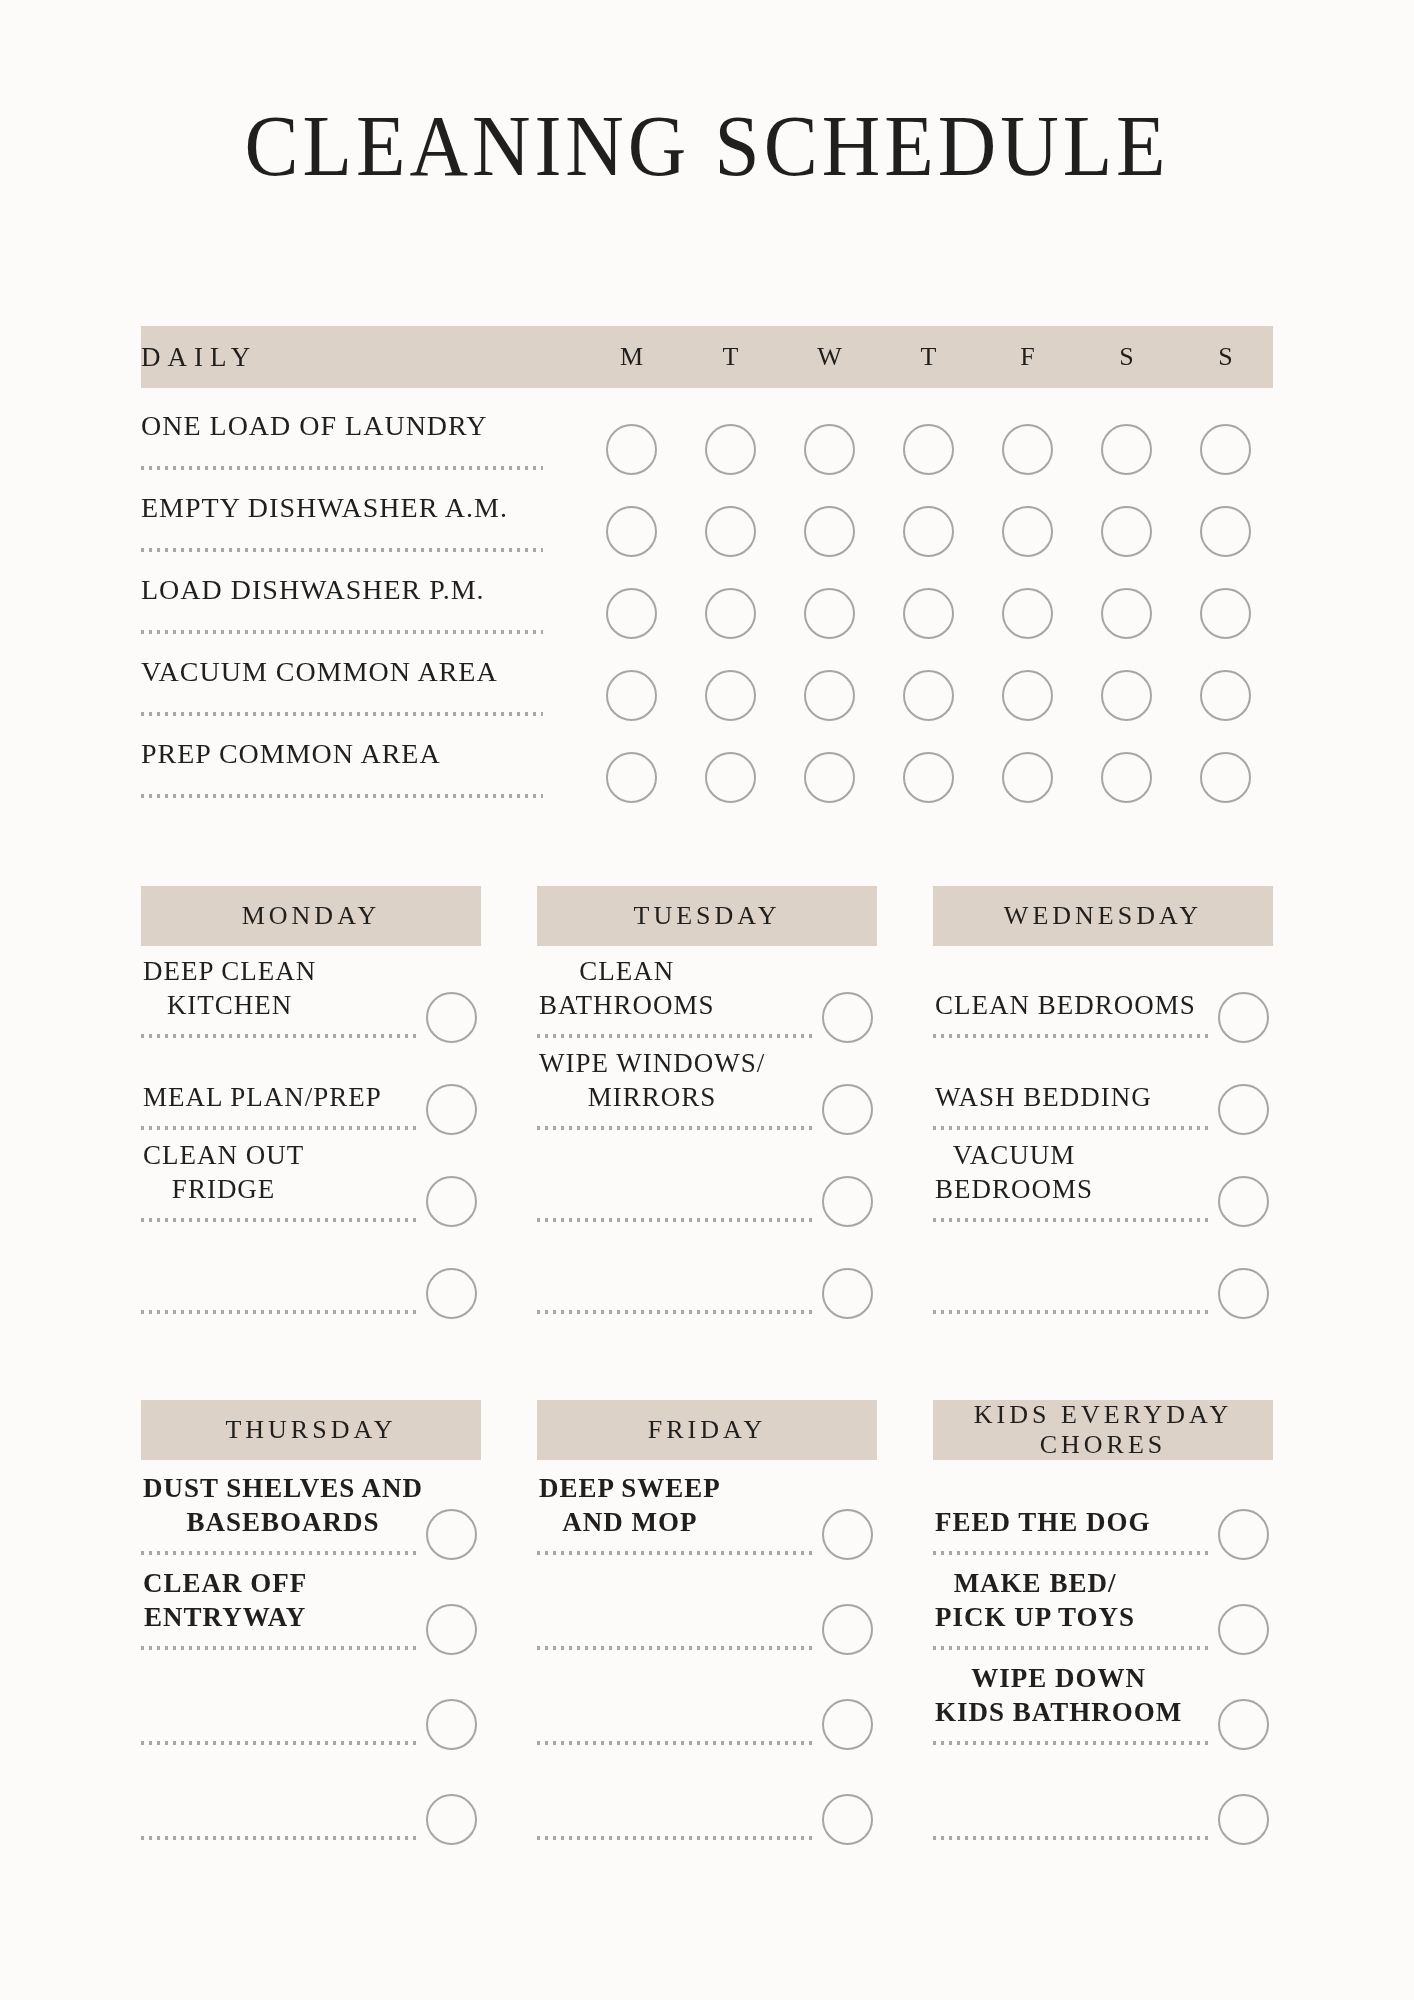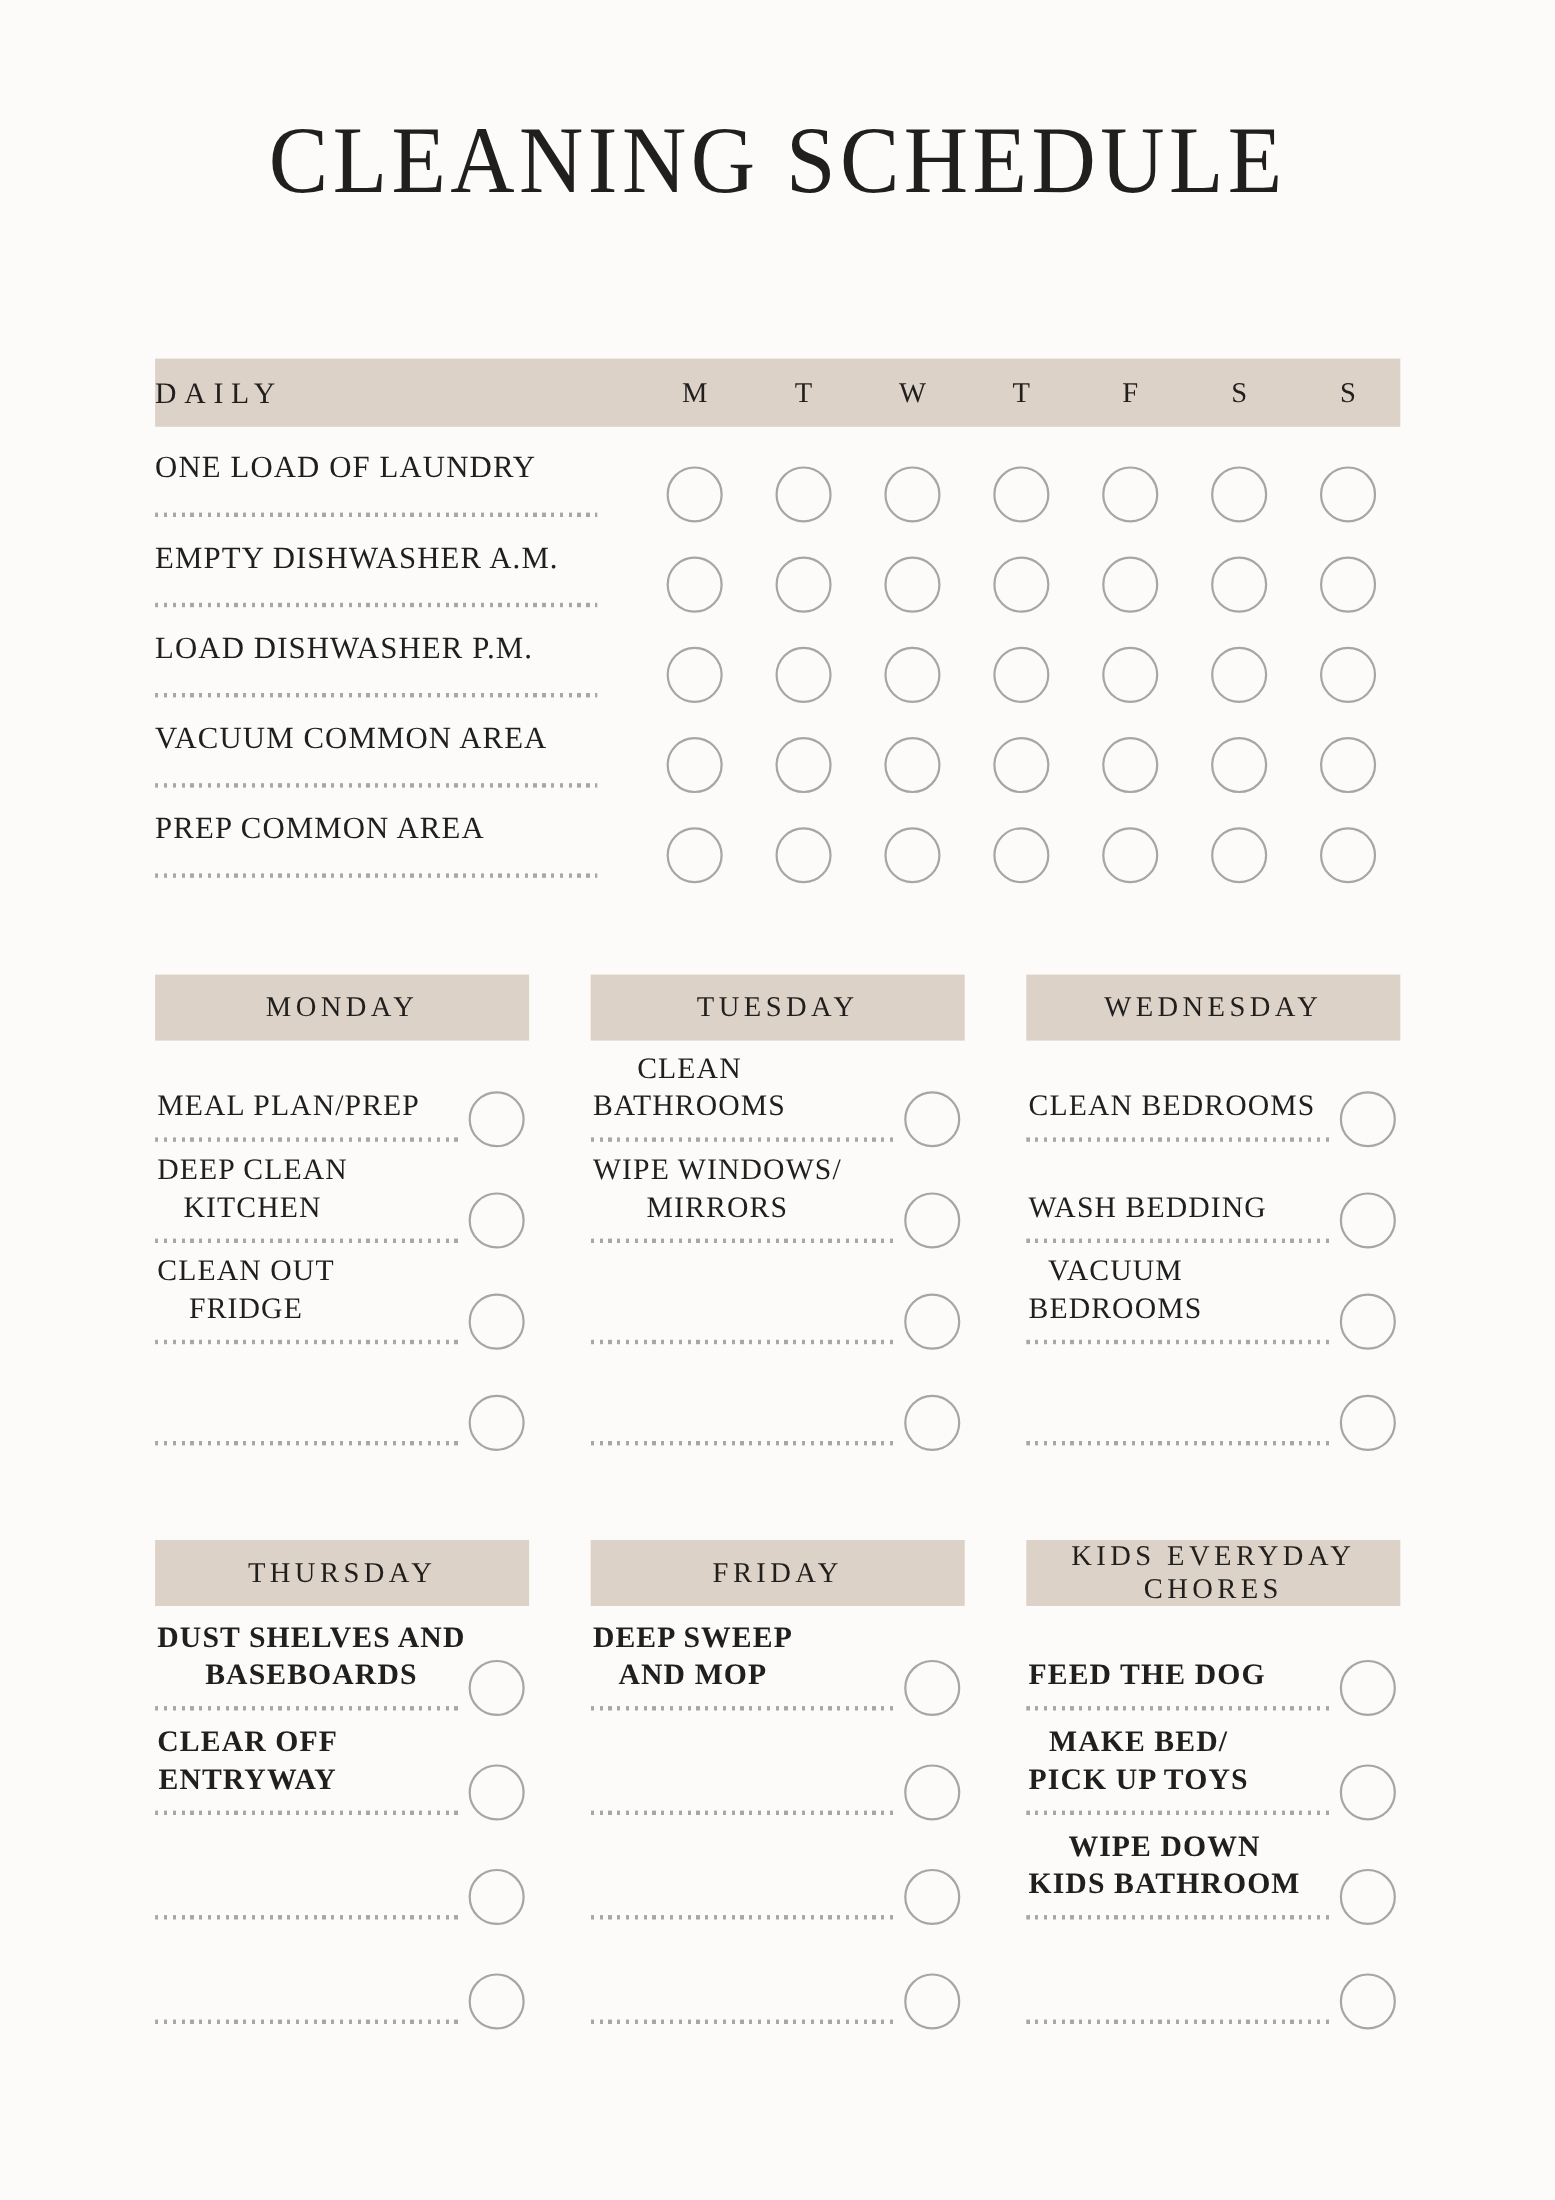--- a/index.html
+++ b/index.html
@@ -171,27 +171,27 @@
         <span class="circle dc5"></span>
         <span class="circle dc6"></span>
       </div>
 
     </div>
   </section>
 
   <section class="week-col col-a grp1">
     <div class="week-bar">MONDAY</div>
     <div class="week-row">
-      <span class="week-label">MEAL PLAN/PREP</span>
-      <span class="dots"></span>
-      <span class="circle"></span>
-    </div>
-    <div class="week-row">
       <span class="week-label">DEEP CLEAN
 KITCHEN</span>
+      <span class="dots"></span>
+      <span class="circle"></span>
+    </div>
+    <div class="week-row">
+      <span class="week-label">MEAL PLAN/PREP</span>
       <span class="dots"></span>
       <span class="circle"></span>
     </div>
     <div class="week-row">
       <span class="week-label">CLEAN OUT
 FRIDGE</span>
       <span class="dots"></span>
       <span class="circle"></span>
     </div>
     <div class="week-row">

